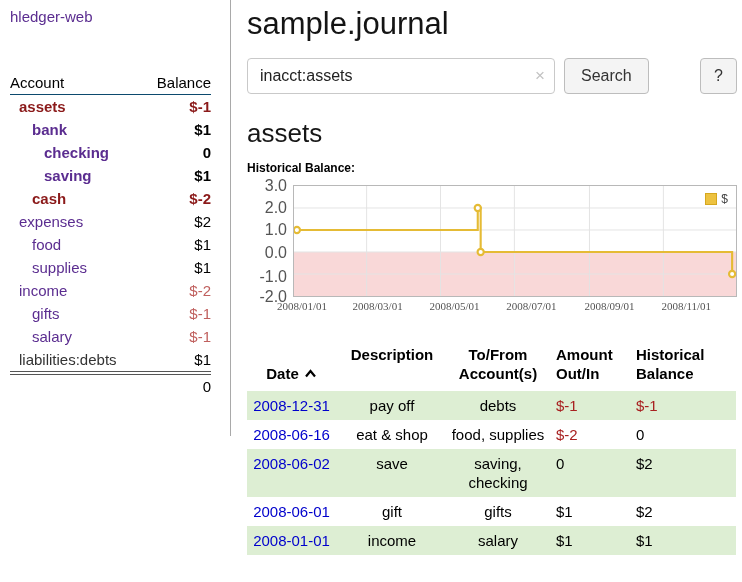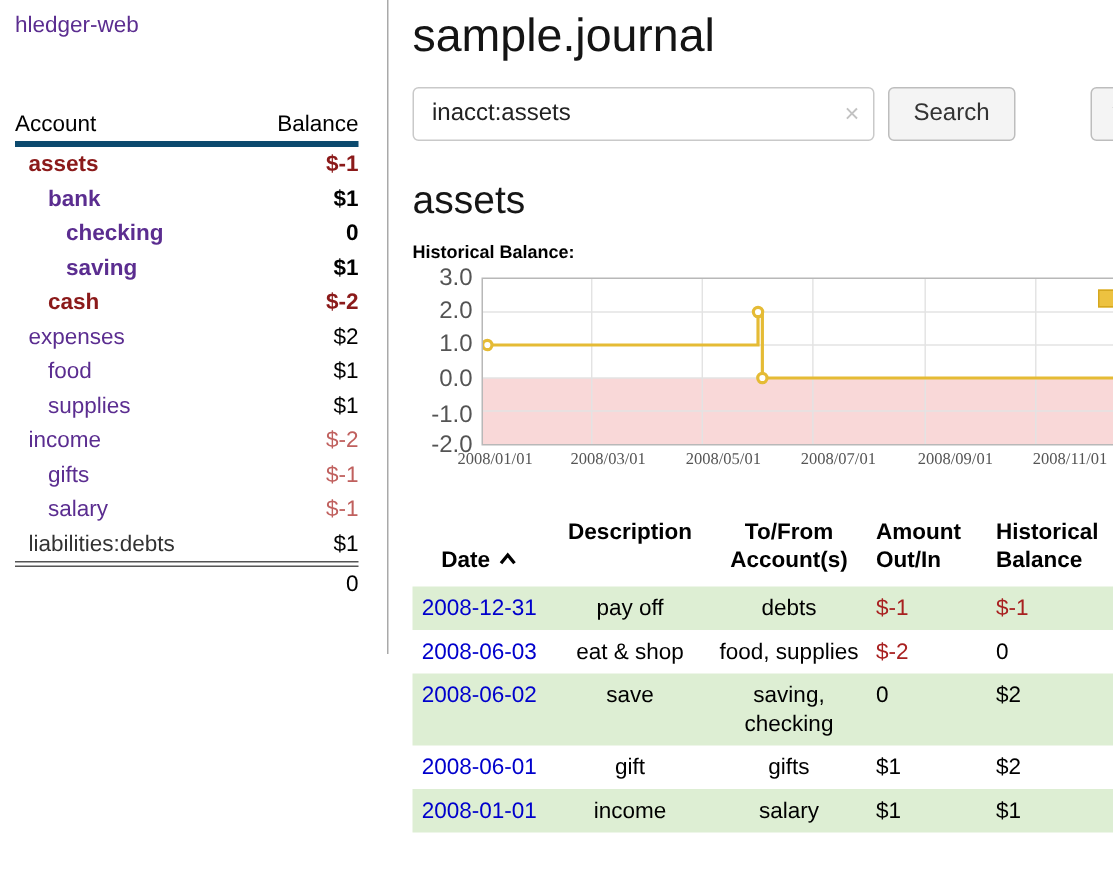--- a/index.html
+++ b/index.html
@@ -7,37 +7,37 @@
   body {
     width:742px; height:582px; overflow:hidden;
     background:#fff; color:#000;
     font-family:"Liberation Sans", sans-serif;
     font-size:15px;
   }
   .layout { display:flex; width:742px; }
 
   
   .sidebar {
-    width:259px; flex:none; height:436px;
+    width:231px; flex:none; height:436px;
     padding:8px 19px 0 10px;
     border-right:1px solid #a9a9a9;
   }
   .app-title {
     display:block; color:#5b2d90; font-size:15px; text-decoration:none;
     margin:0 0 46px 0; cursor:pointer;
   }
   .journal-link {
     display:block; color:#5b2d90; font-size:15px; text-decoration:none;
     margin:0 0 24px 0; cursor:pointer;
   }
   .a-head, .a-row, .a-total {
     display:flex; justify-content:space-between; align-items:baseline;
     line-height:23px; font-size:15px;
   }
-  .a-head { border-bottom:4px solid #0c4a6e; }
+  .a-head { border-bottom:1px solid #0c4a6e; }
   .a-total { border-top:4px double #555; }
   .a-total .bal { font-weight:normal; }
   .acct { color:#5b2d90; text-decoration:none; cursor:pointer; }
   .b { font-weight:bold; }
   .nm-neg { color:#8b1a1a; }
   .nm-dark { color:#333; }
   .bal { text-align:right; }
   .neg-d { color:#8b1a1a; }
   .neg-l { color:#c0605e; }
   .l0 { padding-left:9px; }
@@ -251,21 +251,21 @@
       </thead>
       <tbody>
         <tr class="green">
           <td class="date"><a>2008-12-31</a></td>
           <td>pay off</td>
           <td class="tofrom">debts</td>
           <td class="num neg">$-1</td>
           <td class="num neg">$-1</td>
         </tr>
         <tr>
-          <td class="date"><a>2008-06-03</a></td>
+          <td class="date"><a>2008-06-16</a></td>
           <td>eat &amp; shop</td>
           <td class="tofrom">food, supplies</td>
           <td class="num neg">$-2</td>
           <td class="num">0</td>
         </tr>
         <tr class="green">
           <td class="date"><a>2008-06-02</a></td>
           <td>save</td>
           <td class="tofrom">saving,
 checking</td>

